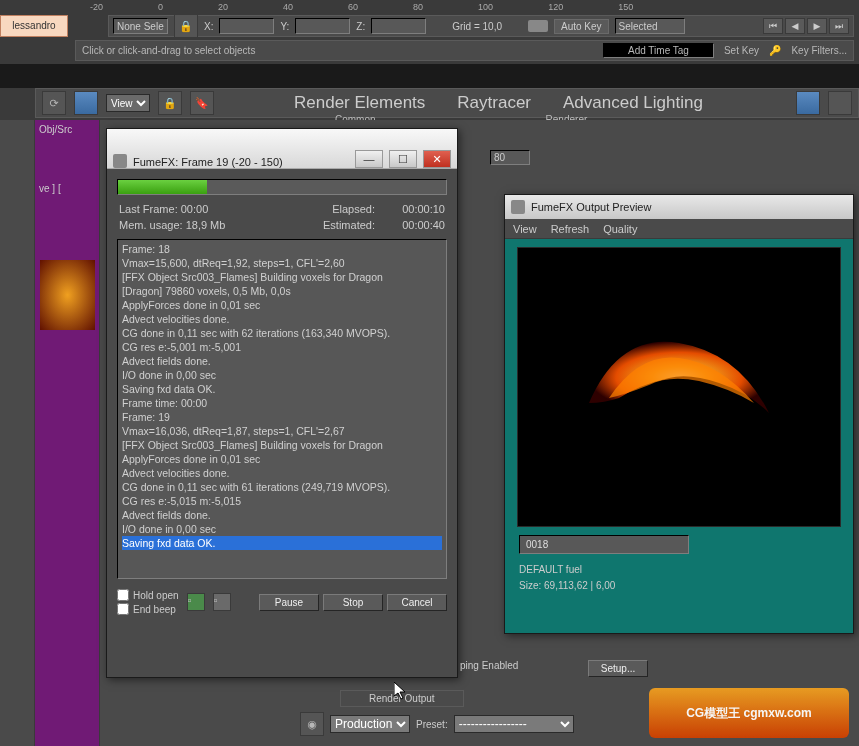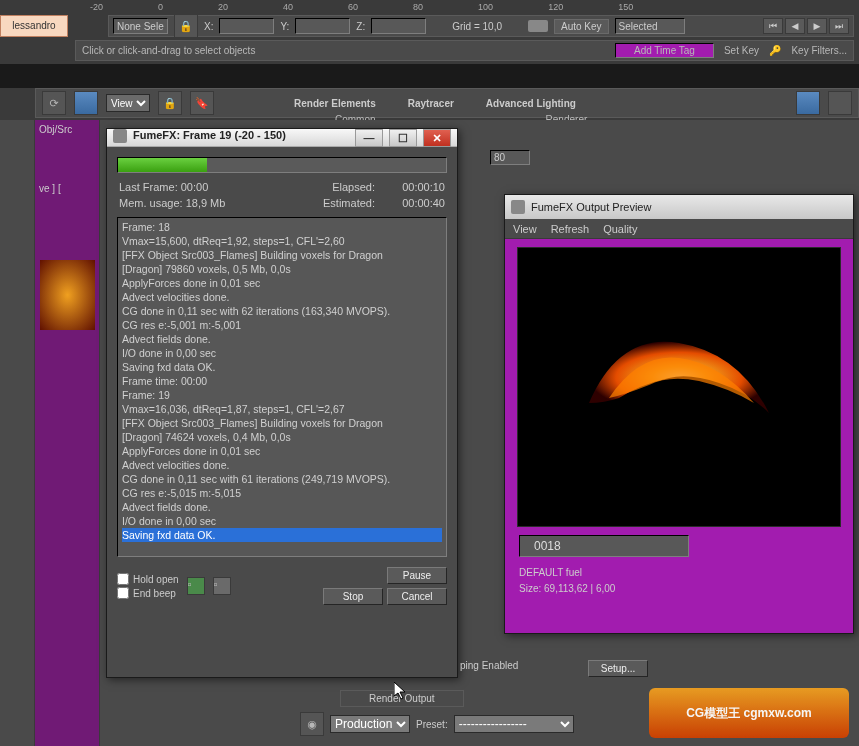--- a/index.html
+++ b/index.html
@@ -11,72 +11,72 @@
 .tab-left { position: absolute; top: 15px; left: 0; width: 68px; height: 22px; background: #f8d8c0; border: 1px solid #c08060; text-align: center; line-height: 20px; color: #333; font-size: 10px; }
 
 .top-toolbar { position: absolute; top: 15px; left: 75px; right: 5px; height: 22px; background: #4a4a4a; border: 1px solid #5a5a5a; display: flex; align-items: center; padding: 0 4px; gap: 6px; margin-left: 33px; }
 .top-toolbar input[type=text] { background: #585858; border: 1px inset #2a2a2a; color: #ccc; padding: 1px 3px; font-size: 10px; width: 55px; height: 16px; }
 .top-toolbar .lbl { color: #ccc; font-size: 10px; }
 .top-toolbar .btn-small { background: #5a5a5a; border: 1px solid #6a6a6a; padding: 1px 6px; font-size: 10px; color: #ccc; }
 .key-icon { width: 20px; height: 12px; background: #888; border-radius: 2px; }
 
 .status-row { position: absolute; top: 40px; left: 75px; right: 5px; height: 21px; background: #4a4a4a; border: 1px solid #5a5a5a; display: flex; align-items: center; padding: 0 6px; gap: 10px; font-size: 10px; }
 .status-row .msg { flex: 1; }
-.status-row .tag { border: 1px inset #2a2a2a; padding: 1px 18px; background: #a21caf; text-align: center; }
+.status-row .tag { border: 1px inset #2a2a2a; padding: 1px 24px; background: #000000; text-align: center; }
 
 .dark-gap { position: absolute; top: 64px; left: 0; right: 0; height: 24px; background: #1a1a1a; }
 
 .toolbar2 { position: absolute; top: 88px; left: 35px; right: 0; height: 30px; background: #4a4a4a; border: 1px solid #5a5a5a; display: flex; align-items: center; padding: 0 6px; gap: 8px; }
 .tb-icon { width: 24px; height: 24px; background: #555; border: 1px solid #3a3a3a; display: inline-flex; align-items: center; justify-content: center; }
 .tb-icon.blue { background: linear-gradient(#5a8ac0, #3a6aa0); }
 .toolbar2 select { background: #6a6a6a; border: 1px solid #2a2a2a; color: #fff; font-size: 10px; height: 18px; }
-.toolbar2 .menutxt { color: #ccc; font-size: 10px; padding: 0 12px; cursor: pointer; font-weight: bold; }
+.toolbar2 .menutxt { color: #ccc; font-size: 17px; padding: 0 12px; cursor: pointer; }
 
 .left-strip { position: absolute; top: 120px; left: 0; width: 35px; bottom: 0; background: #4a4a4a; border-right: 1px solid #3a3a3a; }
 .left-strip2 { position: absolute; top: 120px; left: 35px; width: 65px; bottom: 0; background: #701a75; border-right: 1px solid #3a3a3a; }
 .thumb-patch { position: absolute; left: 40px; top: 260px; width: 55px; height: 70px; background: radial-gradient(#f0a020, #601000); }
 
 .bg-panel { position: absolute; top: 120px; left: 100px; right: 0; bottom: 0; background: #4a4a4a; }
 
 
 .fumefx-dlg { position: absolute; left: 106px; top: 128px; width: 352px; height: 550px; background: #4a4a4a; border: 1px solid #1a1a1a; box-shadow: 2px 2px 8px rgba(0,0,0,0.5); }
-.win-title { height: 18px; background: linear-gradient(#f8f8f8, #d8d8d8); display: flex; align-items: flex-start; padding: 0 6px; gap: 6px; border-bottom: 1px solid #aaa; font-weight: bold; }
+.win-title { height: 40px; background: linear-gradient(#f8f8f8, #d8d8d8); display: flex; align-items: flex-end; padding: 0 6px; gap: 6px; border-bottom: 1px solid #aaa; }
 .win-title .icon { width: 14px; height: 14px; background: #888; border-radius: 2px; }
 .win-title .txt { flex: 1; color: #222; font-size: 11px; }
 .win-btn { width: 28px; height: 18px; background: linear-gradient(#f0f0f0,#c8c8c8); border: 1px solid #999; text-align: center; font-size: 11px; line-height: 16px; color: #333; }
 .win-btn.close { background: linear-gradient(#e06050,#c03020); color: #fff; }
 
 .progress-wrap { margin: 10px 10px 6px 10px; height: 16px; background: #5a5a5a; border: 1px inset #2a2a2a; position: relative; }
 .progress-bar { position: absolute; left: 0; top: 0; bottom: 0; background: linear-gradient(#6ad040, #3aa010); }
 
 .info-row { display: flex; padding: 2px 12px; font-size: 11px; color: #ccc; }
 .info-row .l { flex: 1; }
 .info-row .r { width: 70px; }
 
 .log-box { margin: 6px 10px; height: 340px; background: #575757; border: 1px inset #2a2a2a; overflow-y: auto; font-size: 10.5px; color: #d0d0d0; line-height: 14px; padding: 2px 4px; position: relative; }
 .log-box .line { white-space: nowrap; }
 .log-box .line.sel { background: #2a70d8; color: #fff; }
 
 .dlg-bottom { display: flex; align-items: center; padding: 4px 10px 8px 10px; gap: 8px; }
 .chk { display: flex; align-items: center; gap: 4px; font-size: 10px; color: #ccc; }
 .chk input { width: 12px; height: 12px; }
 .btn { background: #5a5a5a; border: 1px outset #7a7a7a; color: #eee; font-size: 10px; padding: 2px 10px; min-width: 60px; text-align: center; }
-.btn-col { display: flex; flex-direction: column; gap: 4px; margin-left: auto; }
+.btn-col { display: flex; flex-direction: row; gap: 4px; margin-left: auto; }
 .btn-row-bot { display: flex; gap: 4px; }
 .small-icon { width: 18px; height: 18px; background: #6a6a6a; border: 1px solid #3a3a3a; }
 
 
-.preview-dlg { position: absolute; left: 504px; top: 194px; width: 350px; height: 440px; background: #a21caf; border: 1px solid #1a1a1a; box-shadow: 2px 2px 8px rgba(0,0,0,0.5); }
+.preview-dlg { position: absolute; left: 504px; top: 194px; width: 350px; height: 440px; background: #0f766e; border: 1px solid #1a1a1a; box-shadow: 2px 2px 8px rgba(0,0,0,0.5); }
 .preview-title { height: 24px; background: linear-gradient(#e8e8e8,#c8c8c8); display: flex; align-items: center; padding: 0 6px; gap: 6px; color: #222; font-size: 11px; }
 .preview-title .txt { flex: 1; }
 .preview-menu { height: 20px; display: flex; align-items: center; gap: 14px; padding: 0 8px; font-size: 11px; color: #ccc; background: #4a4a4a; border-bottom: 1px solid #3a3a3a; }
 .preview-canvas { margin: 8px 12px; height: 280px; background: #000; position: relative; overflow: hidden; border: 1px solid #2a2a2a; }
 .flame { position: absolute; left: 50%; top: 45%; transform: translate(-50%,-50%); width: 220px; height: 140px; }
 .flame svg { width: 100%; height: 100%; }
-.frame-num { margin: 2px 14px; background: #585858; border: 1px inset #2a2a2a; padding: 3px 14px; font-size: 12px; color: #ddd; width: 170px; }
+.frame-num { margin: 2px 14px; background: #585858; border: 1px inset #2a2a2a; padding: 3px 6px; font-size: 10px; color: #ddd; width: 170px; }
 .preview-info { margin: 8px 14px; font-size: 10px; color: #ccc; line-height: 16px; }
 
 
 .setup-btn { position: absolute; left: 588px; top: 660px; }
 .bot-bar { position: absolute; left: 300px; top: 712px; right: 10px; height: 24px; display: flex; align-items: center; gap: 6px; }
 .bot-bar select { background: #7a7a7a; border: 1px solid #2a2a2a; color: #fff; font-size: 12px; height: 18px; min-width: 80px; }
 .bot-bar .lbl { font-size: 10px; color: #ccc; }
 
 .render-output-hdr { position: absolute; left: 340px; top: 690px; font-size: 10px; color: #ccc; background: #4a4a4a; border: 1px solid #5a5a5a; padding: 2px 28px; }
 
@@ -204,21 +204,20 @@
       <div class="line">CG done in 0,11 sec with 62 iterations (163,340 MVOPS).</div>
       <div class="line">CG res e:-5,001 m:-5,001</div>
       <div class="line">Advect fields done.</div>
       <div class="line">I/O done in 0,00 sec</div>
       <div class="line">Saving fxd data OK.</div>
       <div class="line">Frame time: 00:00</div>
       <div class="line"></div>
       <div class="line">Frame: 19</div>
       <div class="line">Vmax=16,036, dtReq=1,87, steps=1, CFL'=2,67</div>
       <div class="line">[FFX Object Src003_Flames] Building voxels for Dragon</div>
-      <div class="line">[Dragon] 74624 voxels, 0,4 Mb, 0,0s</div>
       <div class="line">ApplyForces done in 0,01 sec</div>
       <div class="line">Advect velocities done.</div>
       <div class="line">CG done in 0,11 sec with 61 iterations (249,719 MVOPS).</div>
       <div class="line">CG res e:-5,015 m:-5,015</div>
       <div class="line">Advect fields done.</div>
       <div class="line">I/O done in 0,00 sec</div>
       <div class="line sel">Saving fxd data OK.</div>
     </div>
   <div class="dlg-bottom">
     <div style="display:flex;flex-direction:column;gap:2px">

